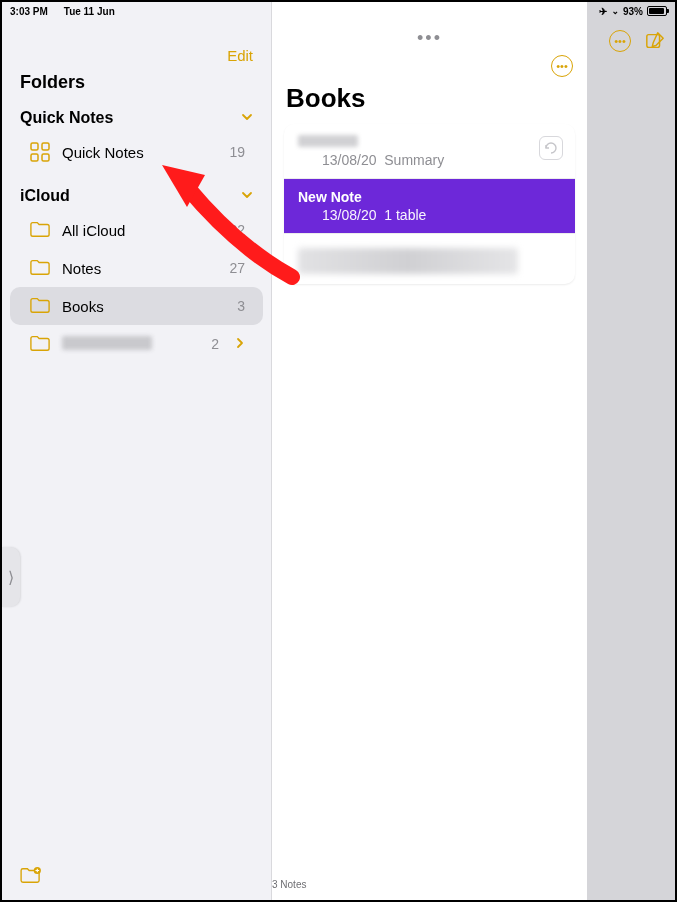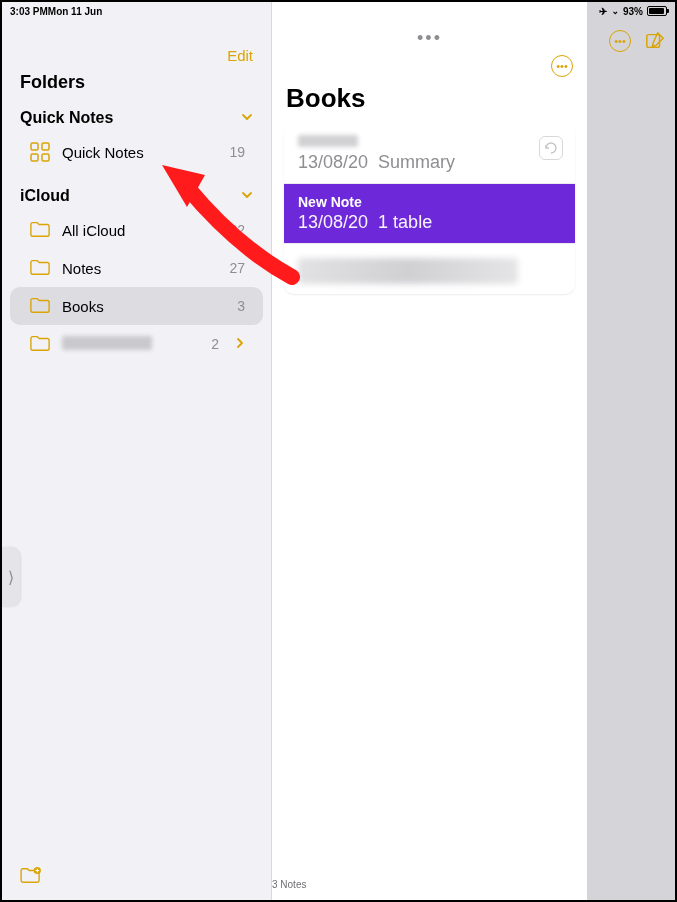--- a/index.html
+++ b/index.html
@@ -11,21 +11,21 @@
   .screen {
     position: absolute; inset: 0; background: #f2f2f6; display: flex;
   }
   
   .status-bar {
     position: absolute; top: 0; left: 0; right: 0; height: 18px;
     display: flex; justify-content: space-between; align-items: center;
     font-size: 10px; font-weight: 600; padding: 2px 8px; color: #000;
     z-index: 50;
   }
-  .status-left { display: flex; gap: 0; align-items: center; }
+  .status-left { display: flex; gap: 16px; align-items: center; }
   .status-right { display: flex; gap: 4px; align-items: center; }
   .battery-icon {
     width: 20px; height: 10px; border: 1px solid #000; border-radius: 2px;
     position: relative; display: inline-block;
   }
   .battery-icon::after {
     content: ""; position: absolute; right: -3px; top: 2px; width: 2px; height: 4px;
     background: #000; border-radius: 0 1px 1px 0;
   }
   .battery-fill { position: absolute; left: 1px; top: 1px; bottom: 1px; width: 85%; background: #000; border-radius: 1px; }
@@ -82,21 +82,21 @@
   .note-card {
     margin: 0 12px; background: #fff; border-radius: 10px; overflow: hidden;
     box-shadow: 0 1px 2px rgba(0,0,0,0.08);
   }
   .note-item { padding: 10px 14px; border-bottom: 1px solid #ececec; cursor: pointer; position: relative; }
   .note-item:last-child { border-bottom: none; }
   .note-item.selected { background: #6d28d9; color: #fff; }
   .note-item.selected .note-meta { color: #fff; opacity: 0.95; }
   .note-title { font-size: 14px; font-weight: 600; color: #000; }
   .note-item.selected .note-title { color: #fff; }
-  .note-meta { font-size: 18px; color: #8e8e93; margin-top: 2px; }
+  .note-meta { font-size: 14px; color: #8e8e93; margin-top: 2px; margin-left: 24px; }
   .note-blur-title { display:inline-block; width: 60px; height: 12px; background:#d1d1d4; filter:blur(2px); border-radius:2px; }
   .note-blur-line { display:block; width: 220px; height: 26px; background:linear-gradient(90deg,#e2e2e4,#d0d0d3,#e5e5e7); filter:blur(3px); border-radius:3px; margin-top:4px;}
   .sync-icon {
     position: absolute; right: 12px; top: 12px; width: 24px; height: 24px;
     border: 1px solid #d8d8dc; border-radius: 6px; display:flex; align-items:center; justify-content:center;
     color:#bbb;
   }
   .main-footer {
     margin-top: auto; padding: 10px 0; font-size: 10px; color: #6e6e72;
   }
@@ -123,21 +123,21 @@
 </style>
 </head>
 <body>
 
 <div class="device">
   <div class="screen">
 
     <div class="status-bar">
       <div class="status-left">
         <span>3:03 PM</span>
-        <span>Mon 11 Jun</span>
+        <span>Tue 11 Jun</span>
       </div>
       <div class="status-right">
         <span>✈</span>
         <span style="font-size:9px;">⌄</span>
         <span>93%</span>
         <span class="battery-icon">
             <span class="battery-fill"></span>
           </span>
       </div>
     </div>

